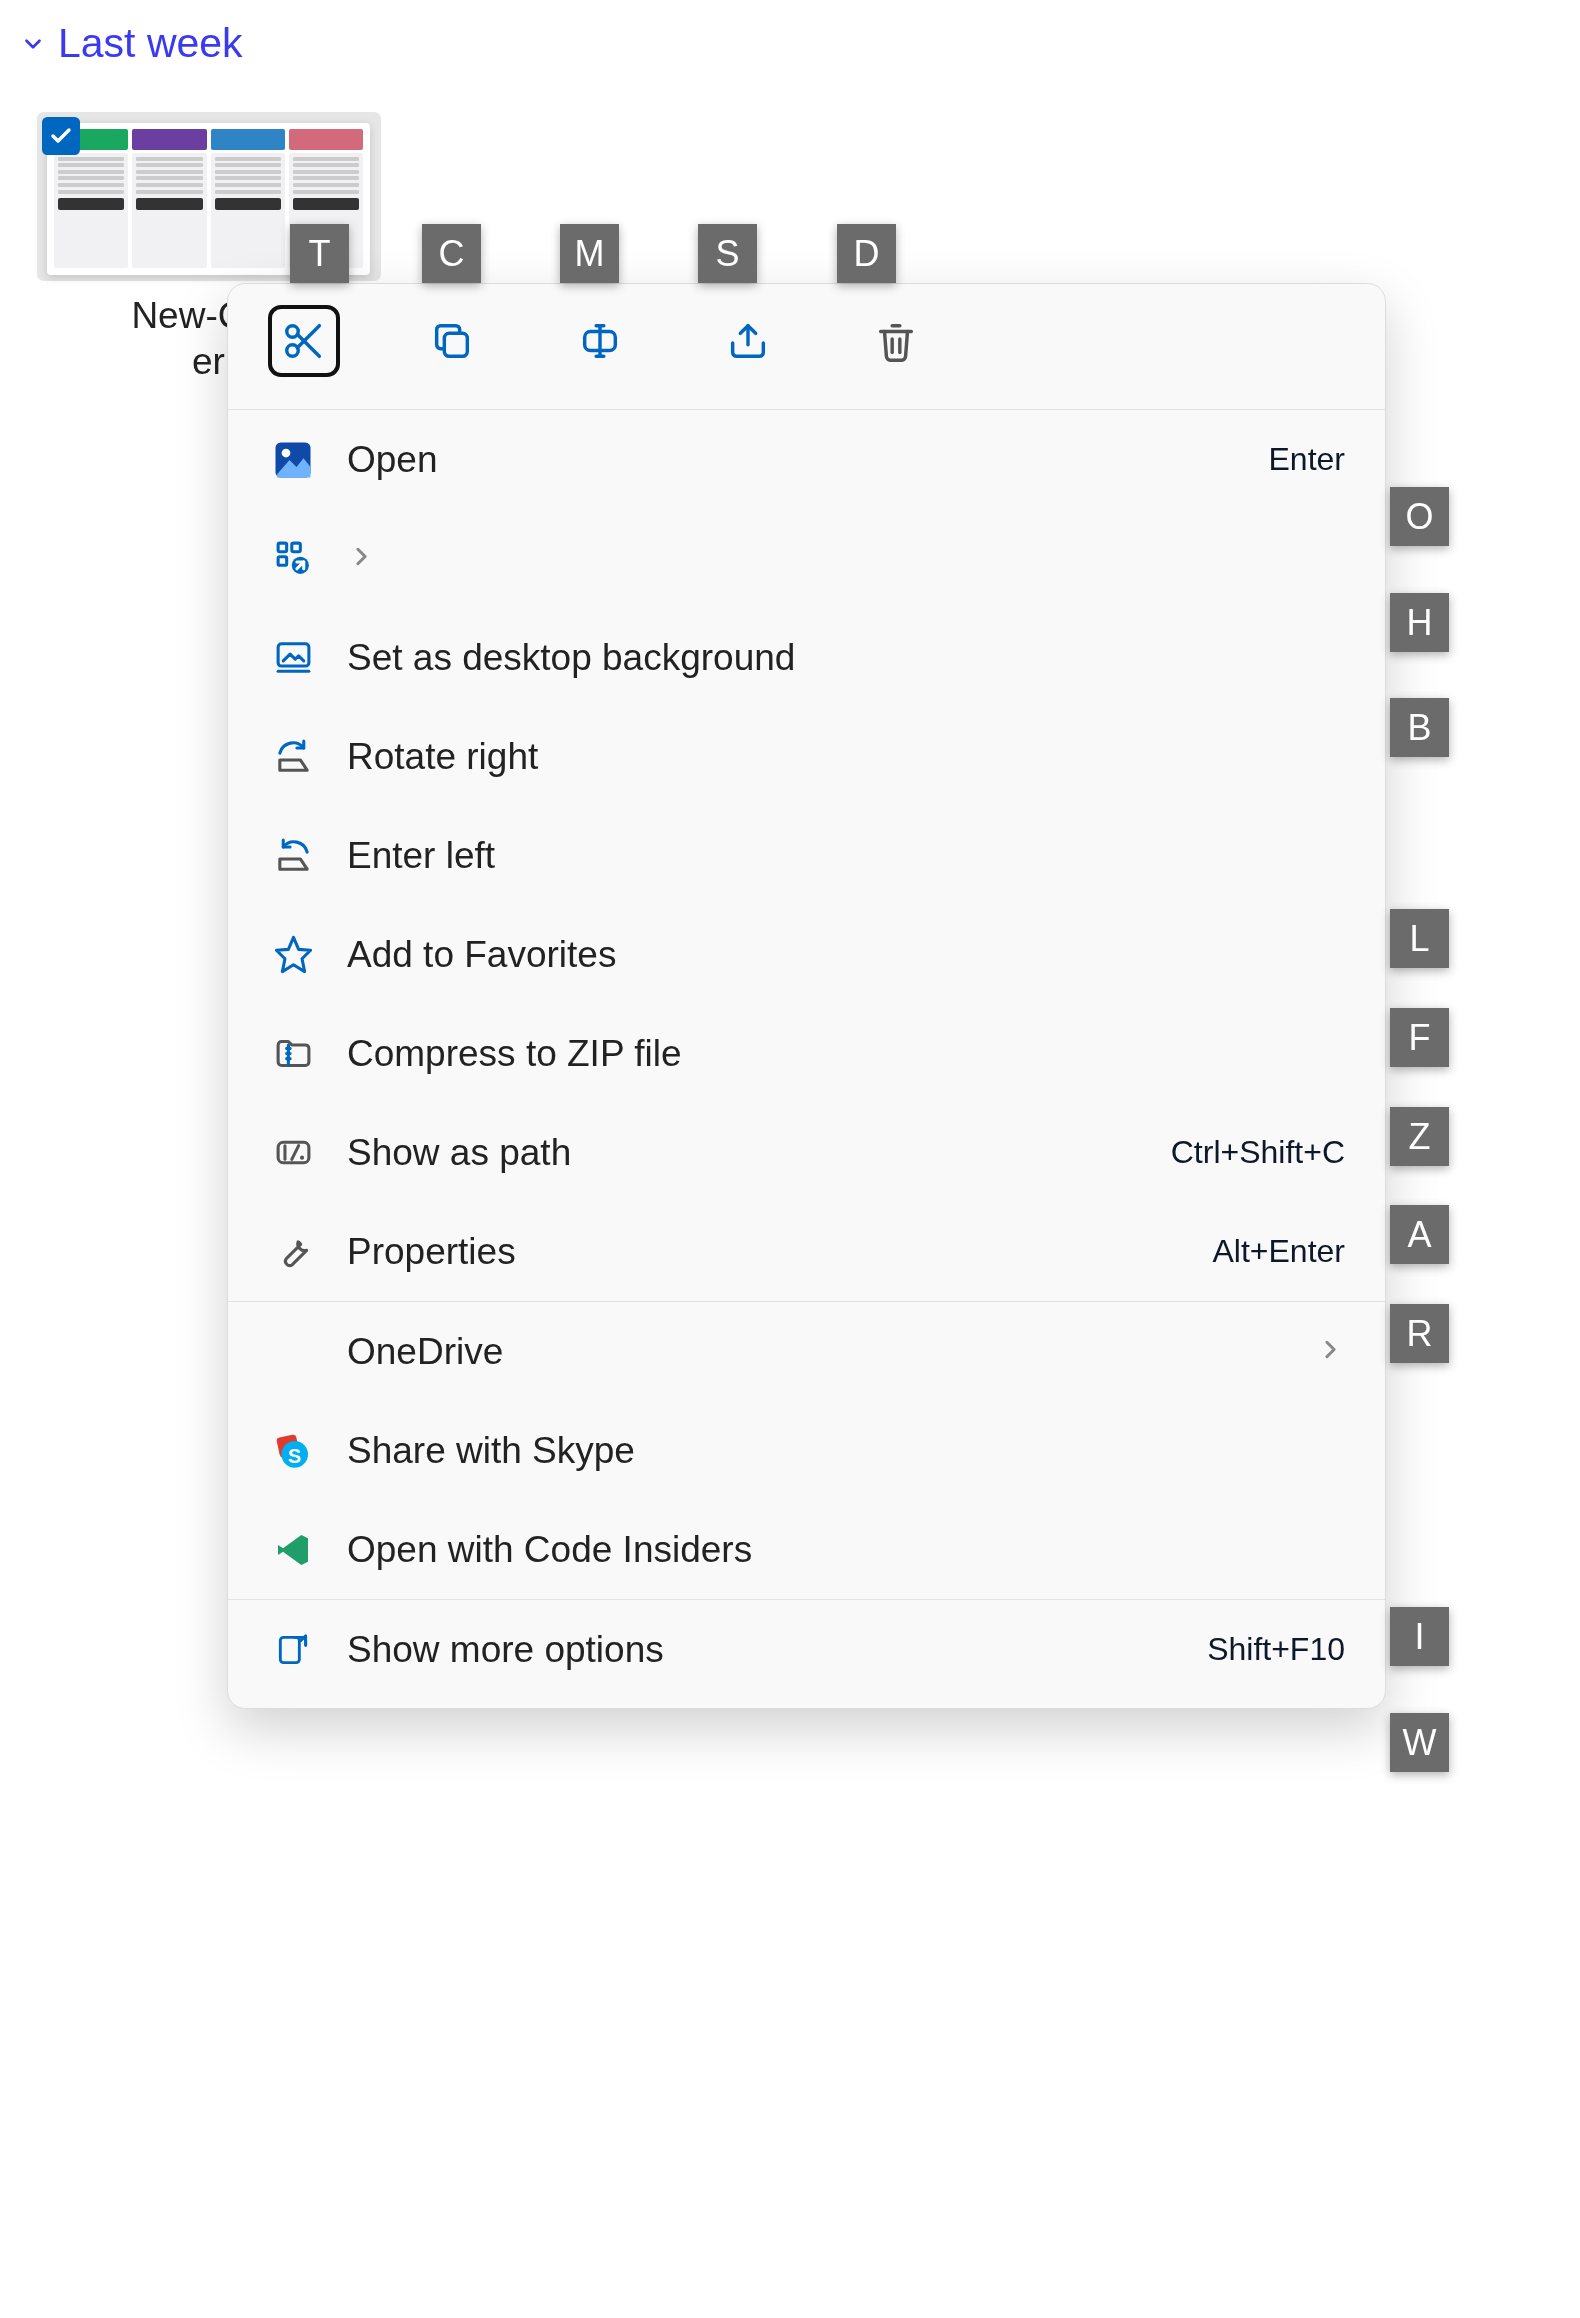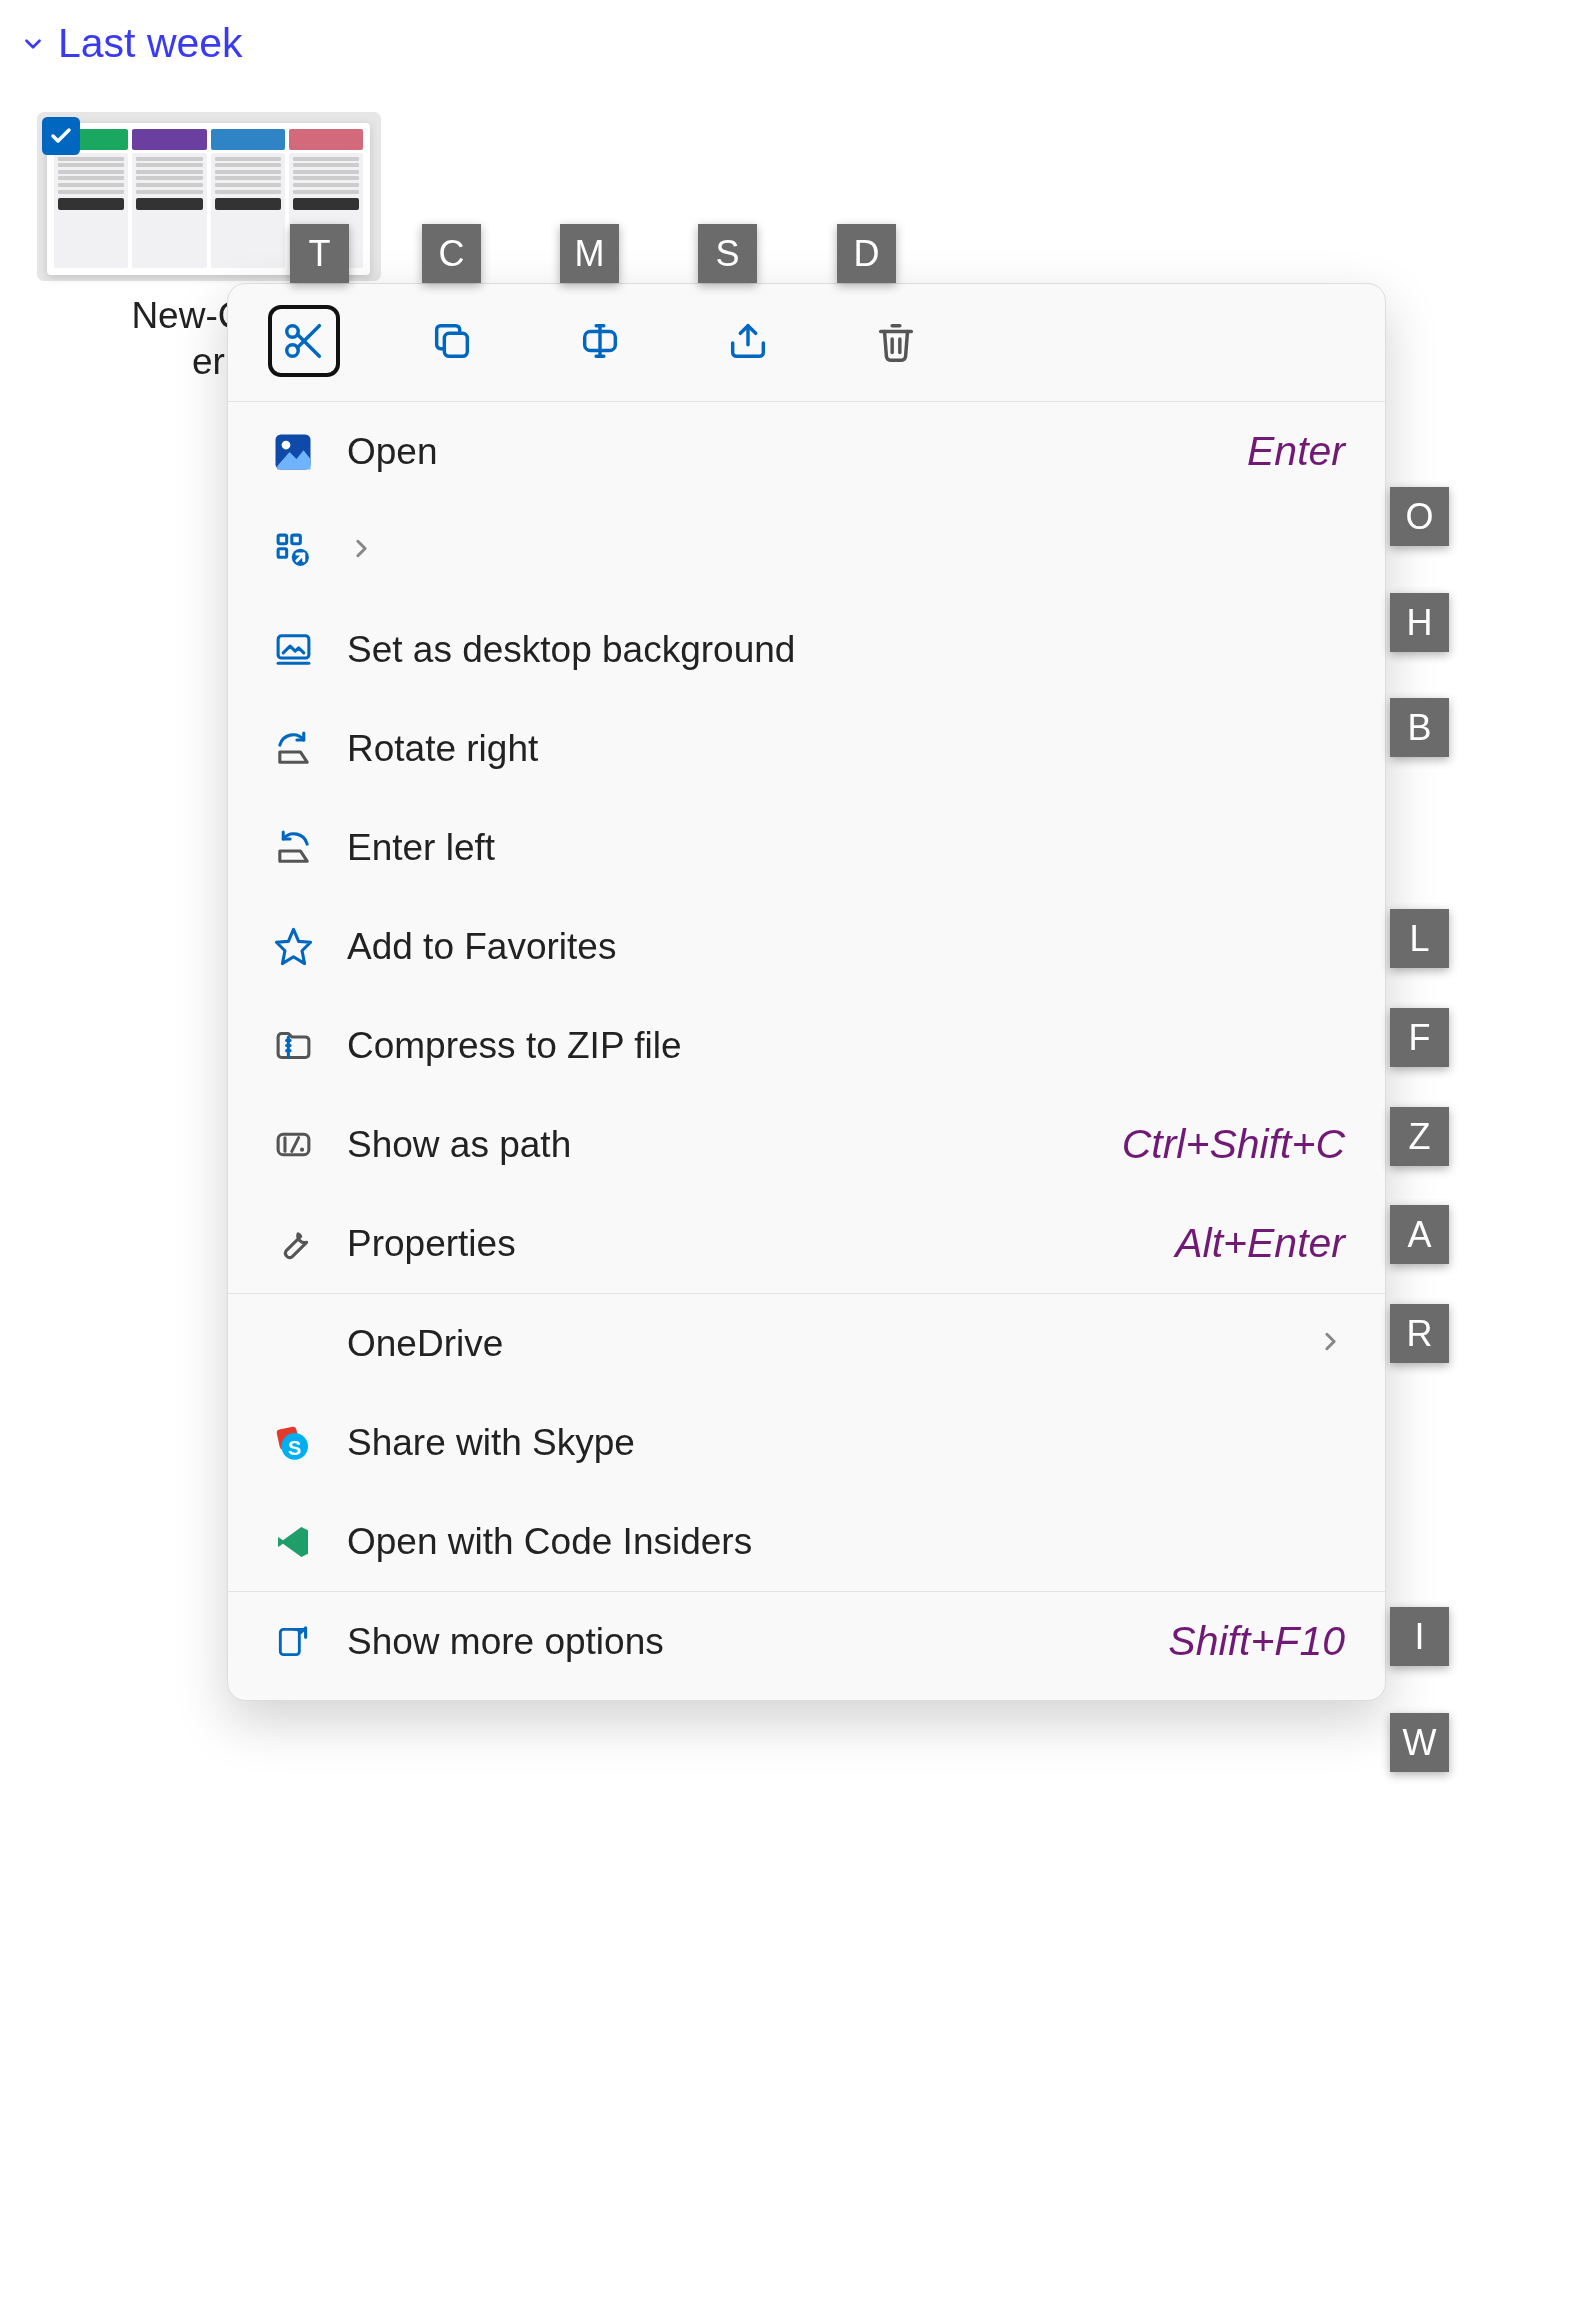--- a/index.html
+++ b/index.html
@@ -26,26 +26,26 @@
   .checkmark { position: absolute; left: 5.3px; top: 5.3px; width: 38px; height: 38px; background: #0067c0; border-radius: 5.3px; display:flex; align-items:center; justify-content:center; }
   .file-label { font-size: 37px; color: #222; margin-top: 12px; line-height: 1.25; }
 
   
   .context-menu { position: absolute; left: 227px; top: 283px; width: 1159px; background: #f9f9f9; border: 1.3px solid #dcdcdc; border-radius: 18.4px; box-shadow: 0 20px 53px rgba(0,0,0,.18); padding-bottom: 9.2px; }
   .toolbar-row { display: flex; align-items: center; gap: 76px; padding: 21px 40px 24px 40px; }
   .tool-btn { width: 72px; height: 72px; border-radius: 13px; display: flex; align-items: center; justify-content: center; }
   .tool-btn.selected { border: 4px solid #111; }
   .tool-btn svg { width: 46px; height: 46px; }
 
-  .menu-items { border-top: 1.3px solid #e3e3e3; }
+  .menu-items { border-top: 1.3px solid #e3e3e3; margin-top: 8px; }
   .menu-section + .menu-section { border-top: 1.3px solid #e3e3e3; }
   .menu-row { display: flex; align-items: center; padding: 12px 40px; height: 99px; gap: 29px; font-size: 37px; color: #222; }
   .menu-row .icon-slot { width: 50px; height: 50px; display:flex; align-items:center; justify-content:center; flex-shrink:0; }
   .menu-row .label { flex: 1; }
-  .menu-row .shortcut { color: #701a75; font-size: 41px; font-style: italic; }
+  .menu-row .shortcut { color: #0f172a; font-size: 32px; }
   .submenu-arrow { color: #888; }
 
   
   .badge { position: absolute; width: 59px; height: 59px; background: #6b6b6b; color: #fff; font-size: 36px; display: flex; align-items: center; justify-content: center; font-weight: 400; box-shadow: 0 2.6px 9.2px rgba(0,0,0,.3); }
 </style>
 </head>
 <body>
 <div class="canvas">
 
 <div class="group-header">

